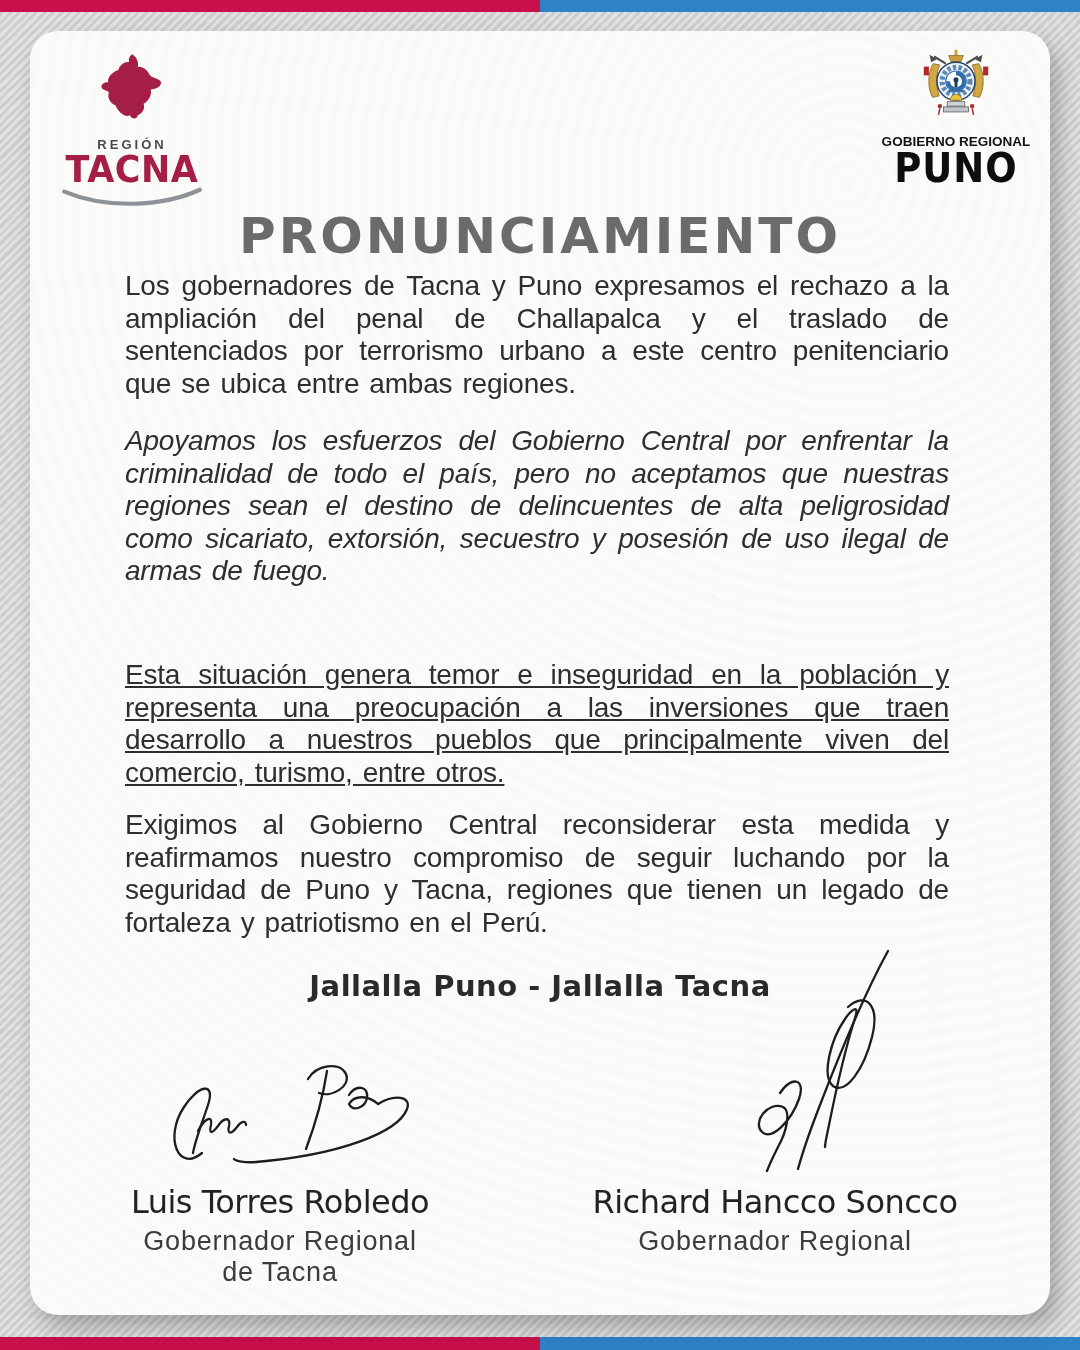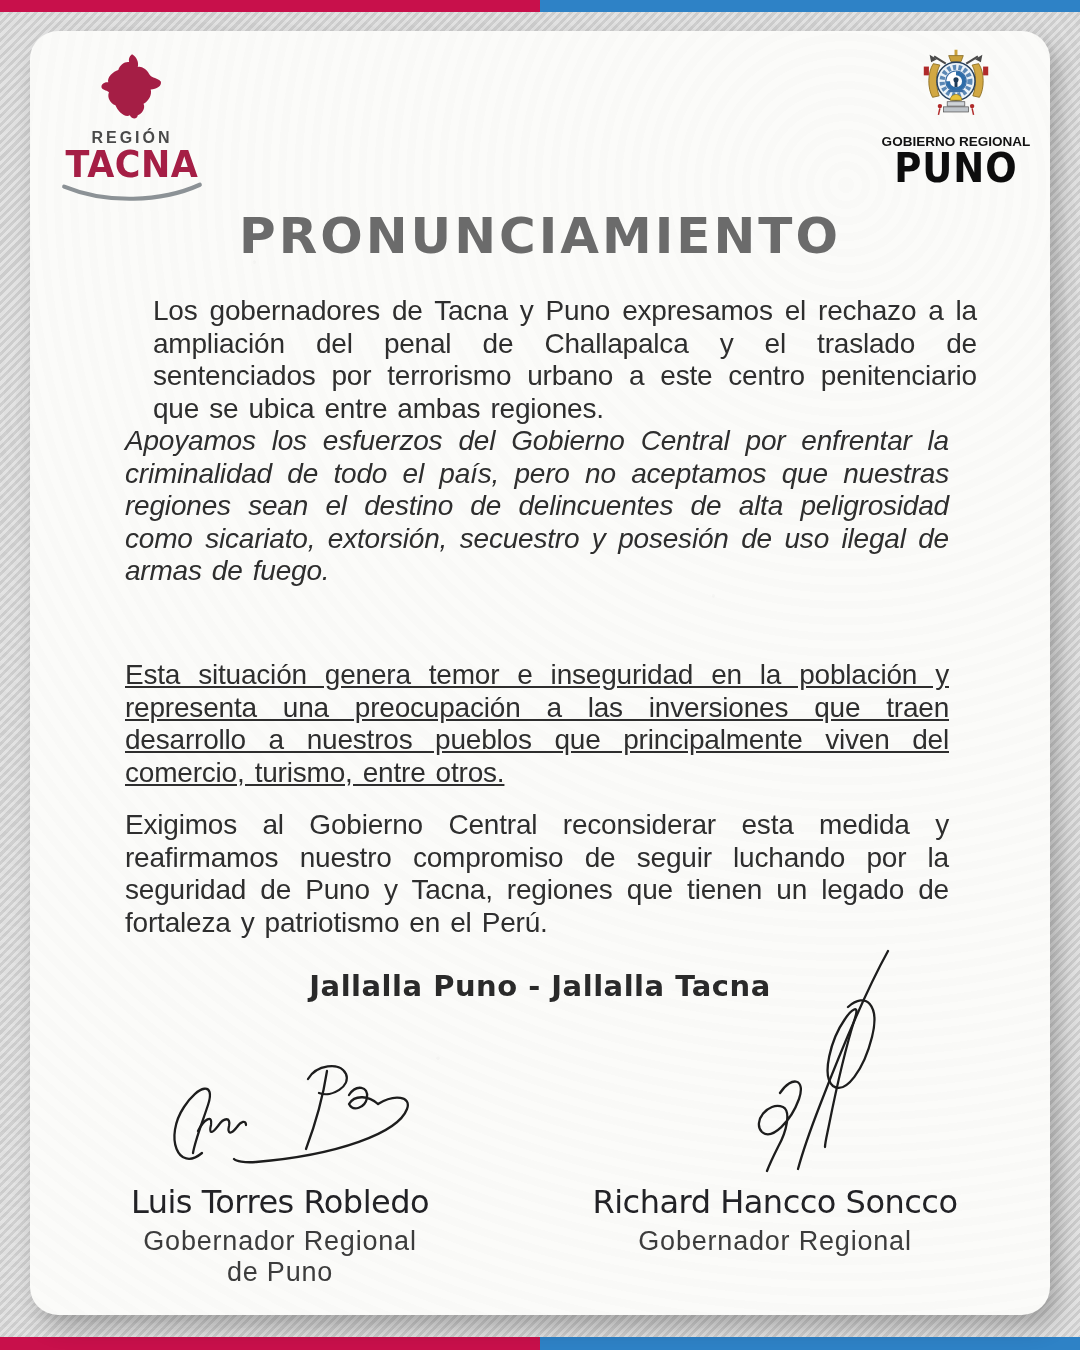--- a/index.html
+++ b/index.html
@@ -37,22 +37,22 @@
   }
 
   
   .logo-tacna {
     position: absolute; left: 18px; top: 18px; width: 168px;
     text-align: center;
   }
   .logo-tacna .map-svg { width: 72px; height: 78px; display: block; margin: 0 auto; }
   .tacna-region-label {
     font-family: "Liberation Sans", sans-serif;
-    font-size: 16px; font-weight: 700; letter-spacing: 3px;
-    color: #4a4a4a; margin-top: 2px;
+    font-size: 13px; font-weight: 700; letter-spacing: 3px;
+    color: #4a4a4a; margin-top: 10px;
   }
   .tacna-name {
     font-family: "DejaVu Sans", sans-serif;
     font-size: 35px; font-weight: 700; letter-spacing: 0.5px;
     color: #a51e45; line-height: 1.0; transform: scaleY(1.05);
   }
   .tacna-swoosh { width: 150px; height: 22px; display: block; margin: 0 auto; }
 
   .logo-puno {
     position: absolute; left: 848px; top: 18px; width: 156px;
@@ -81,21 +81,21 @@
 
   
   .para {
     position: absolute; left: 95px; width: 824px;
     font-family: "Liberation Sans", sans-serif;
     font-size: 28px; line-height: 32.5px;
     letter-spacing: -0.2px; word-spacing: 2.5px;
     color: #2e2e2e;
     text-align: justify;
   }
-  .para-1 { top: 264px; margin-left: 28px; }
+  .para-1 { top: 239px; }
   .para-2 { top: 394px; font-style: italic; }
   .para-3 { top: 628px; text-decoration: underline; }
   .para-4 { top: 778px; }
 
   
   .slogan {
     position: absolute; left: 0; top: 938px; width: 100%;
     text-align: center;
     font-family: "DejaVu Sans", sans-serif;
     font-size: 29px; font-weight: 700; letter-spacing: 0.5px;
@@ -199,21 +199,21 @@
 
   <svg class="sig sig-richard" viewBox="0 0 300 258">
     <path d="M236 8 C214 48 188 110 168 162 C161 180 152 204 146 226"></path>
     <path d="M196 64 C214 48 228 62 220 94 C212 126 194 152 181 143 C169 133 179 96 193 76 C199 67 208 60 203 75 C192 110 183 152 177 182 C175 192 173 200 173 204"></path>
     <path d="M128 150 C140 132 154 136 147 156 C139 178 120 198 110 189 C100 179 116 158 131 164 C139 168 135 188 126 204 C122 212 118 220 115 228"></path>
   </svg>
 
   <div class="signer signer-left">
     <div class="signer-name">Luis Torres Robledo</div>
     <div class="signer-role">Gobernador Regional</div>
-    <div class="signer-region">de Puno</div>
+    <div class="signer-region">de Tacna</div>
   </div>
 
   <div class="signer signer-right">
     <div class="signer-name">Richard Hancco Soncco</div>
     <div class="signer-role">Gobernador Regional</div>
   </div>
 
 </div>
 
 </body></html>

